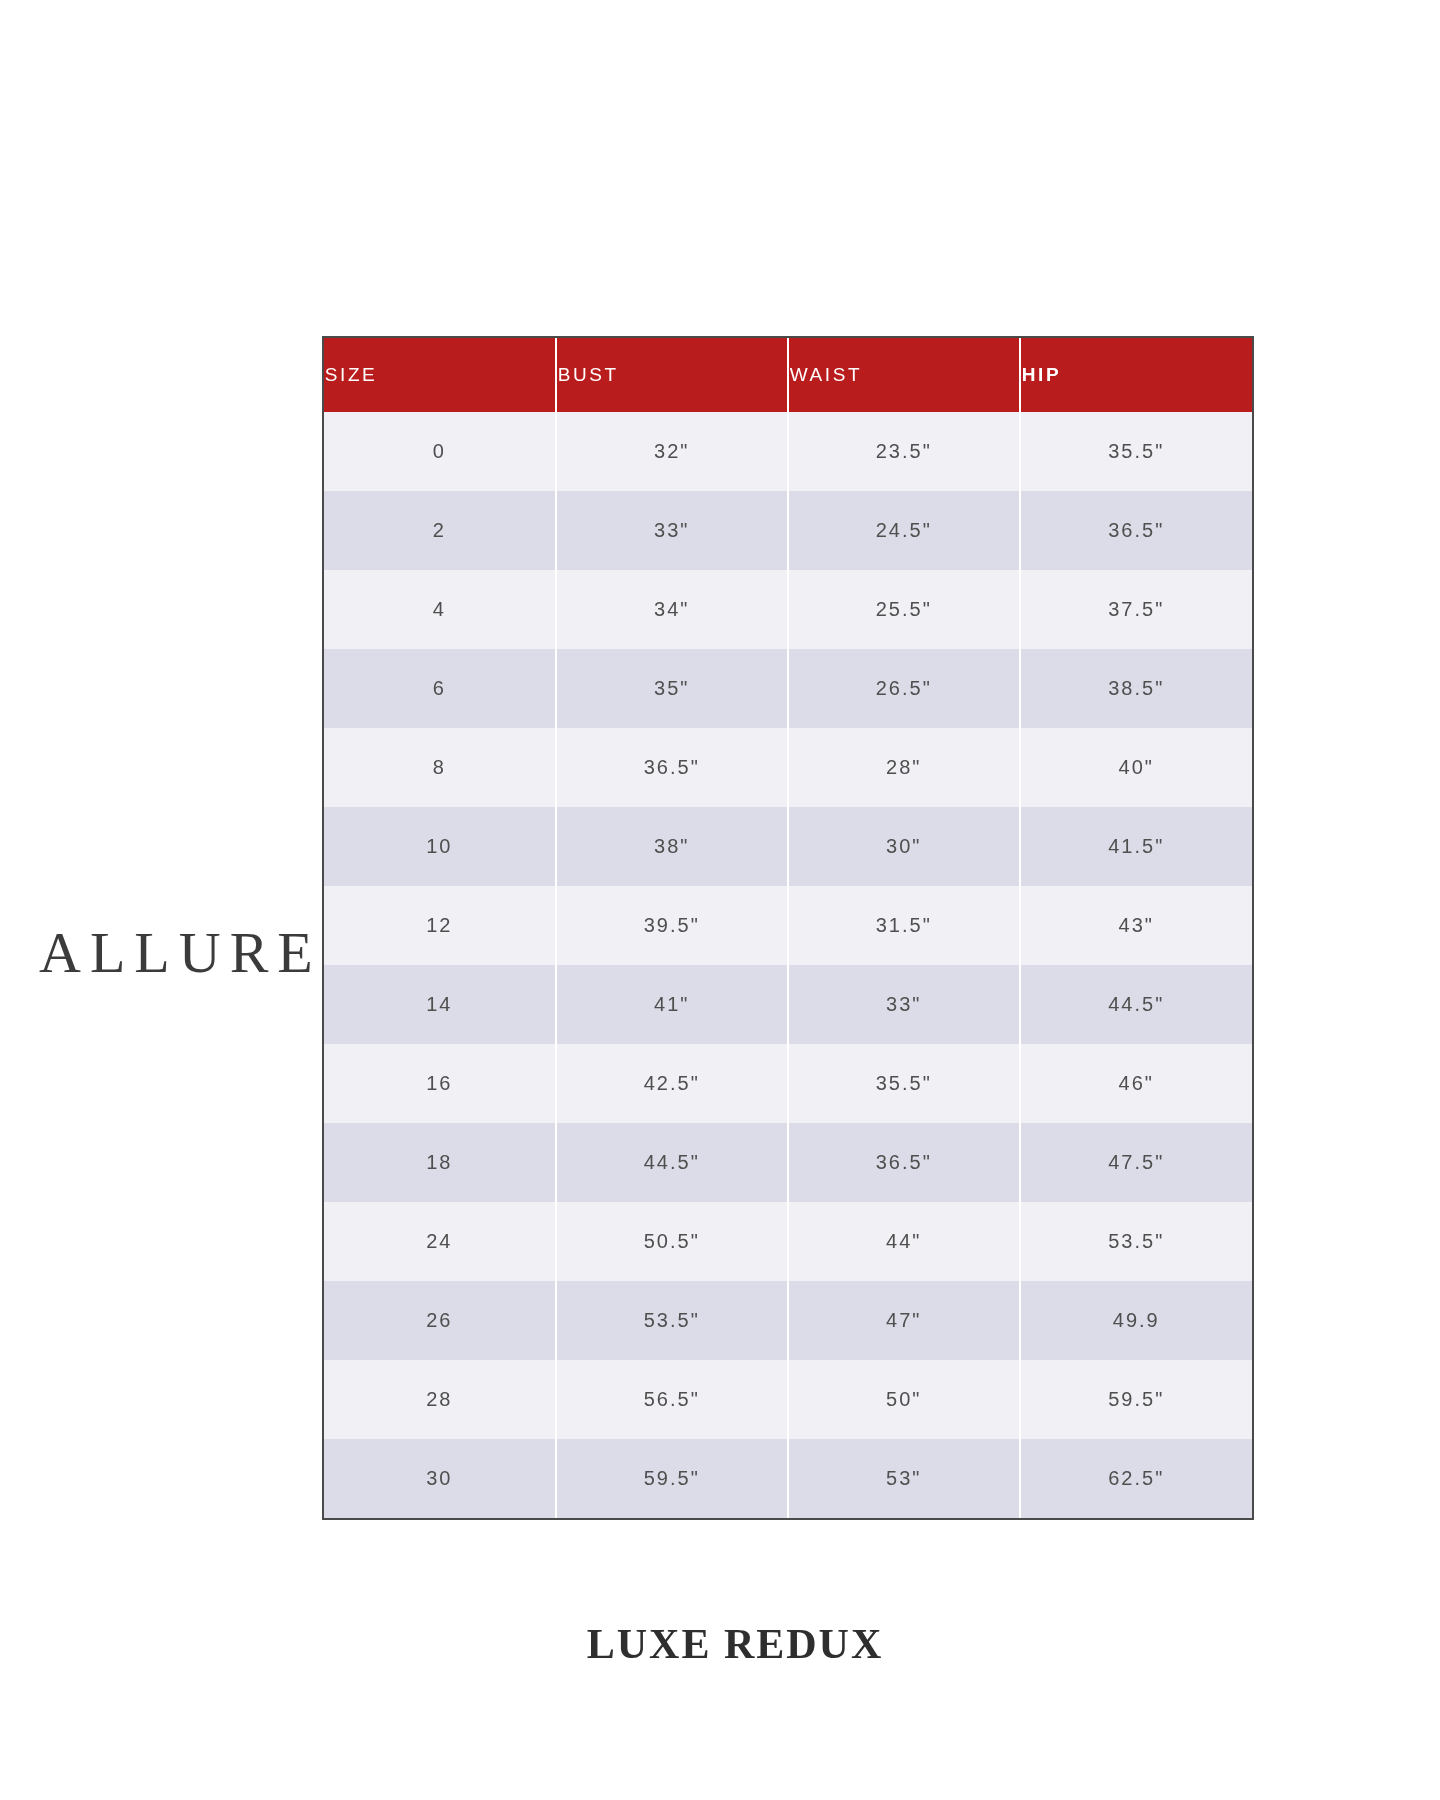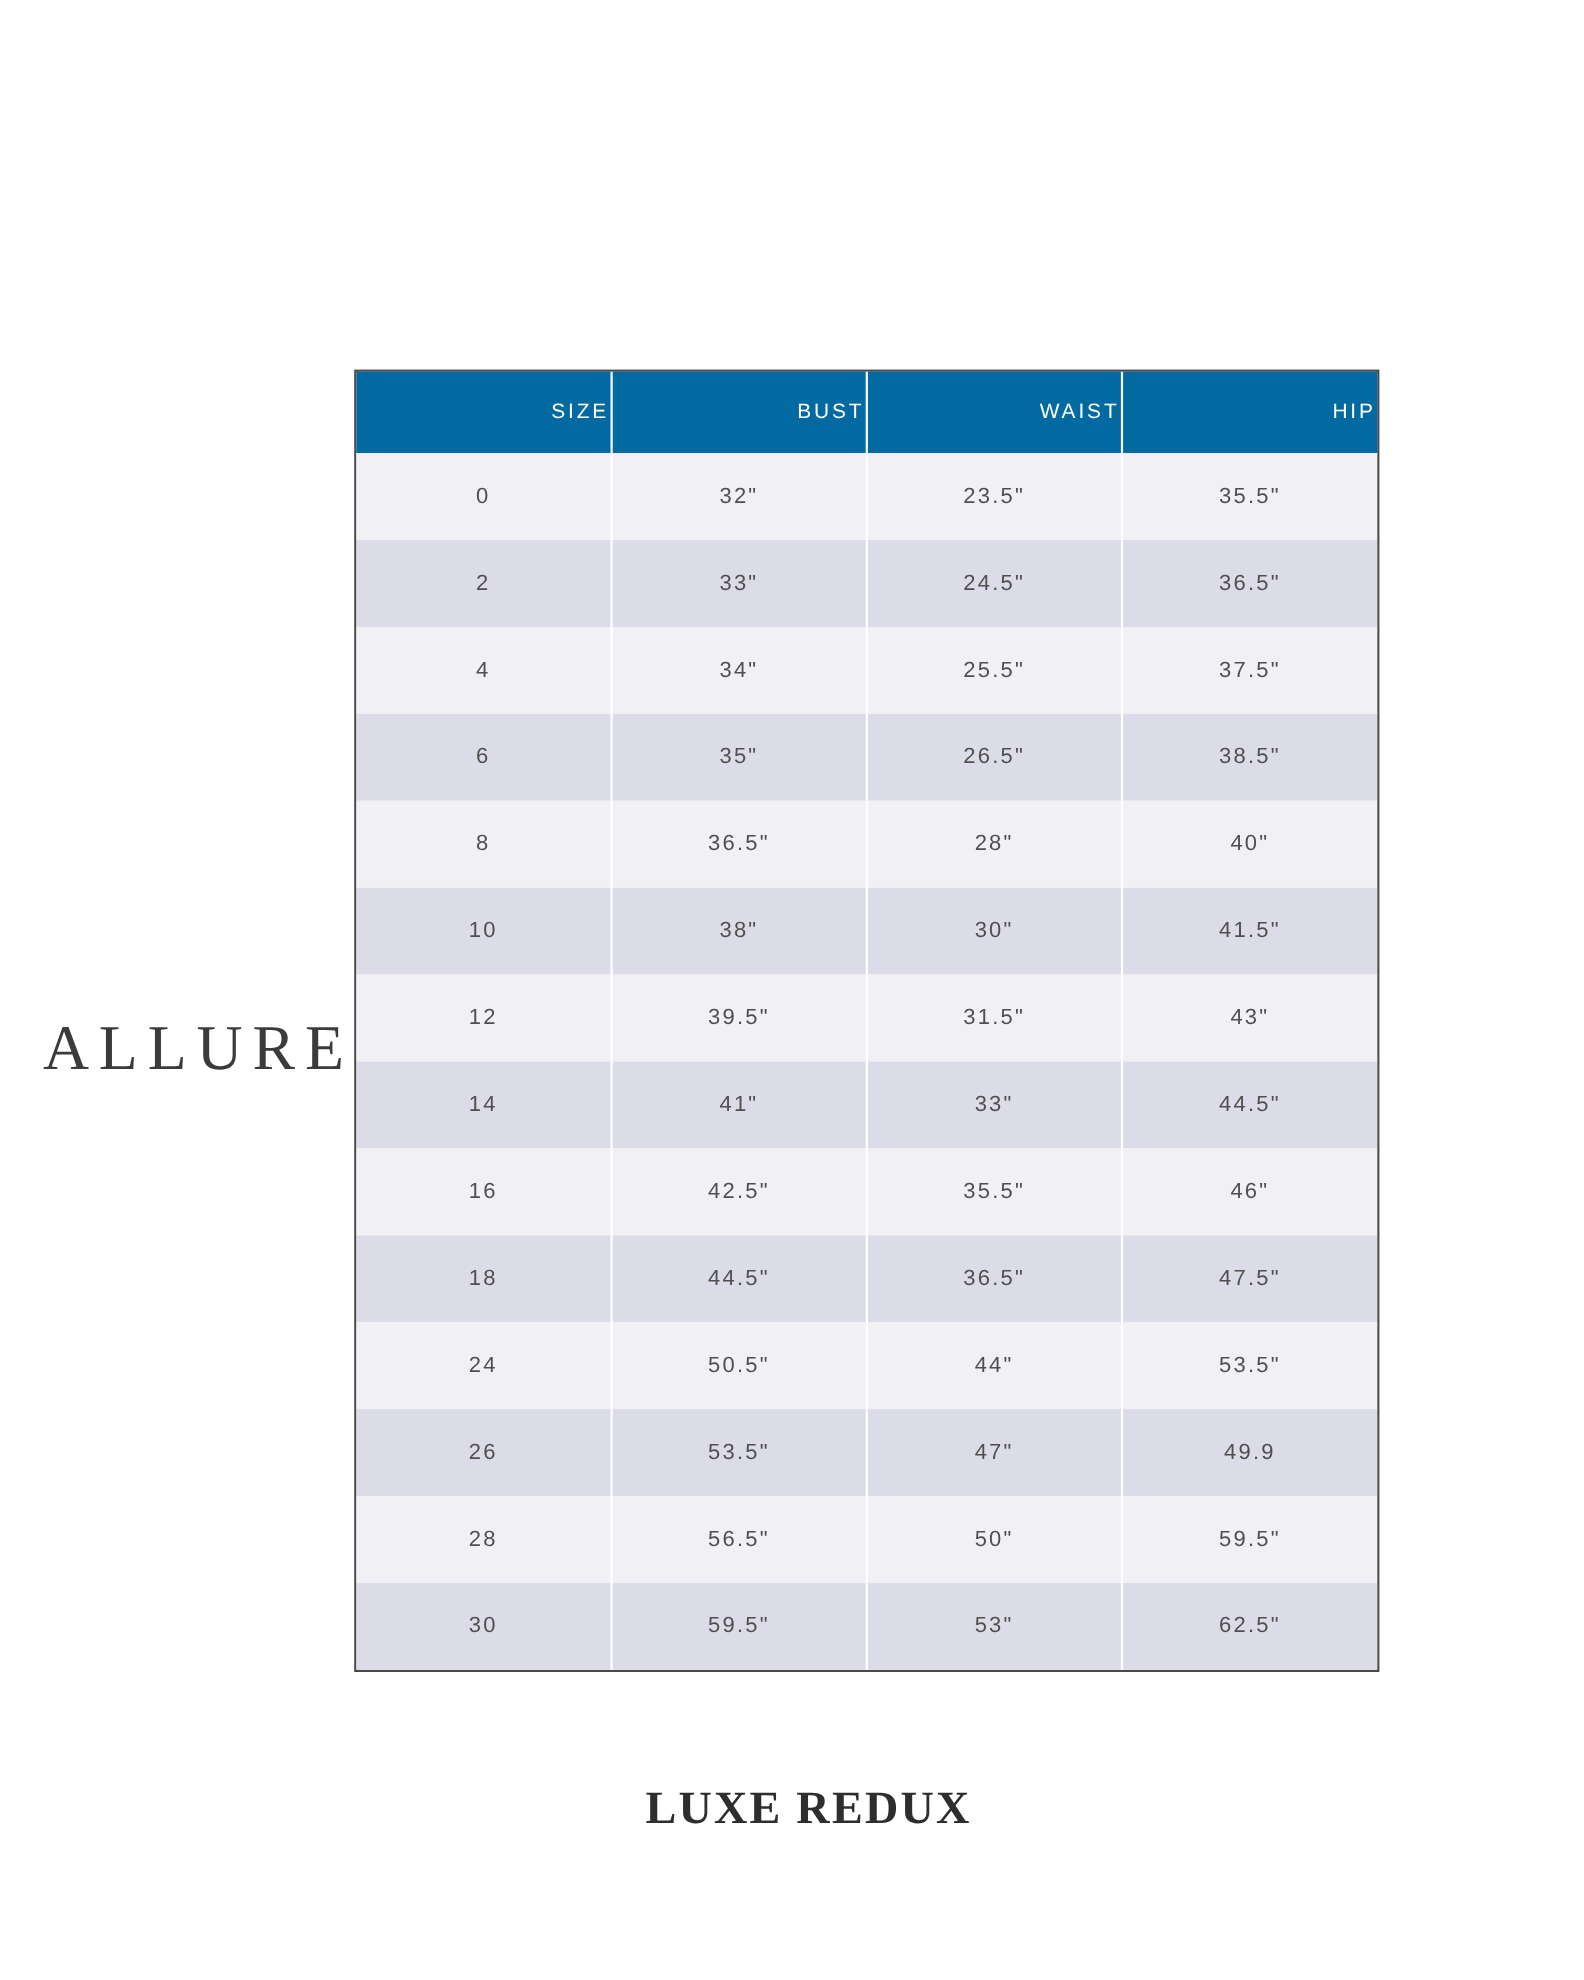--- a/index.html
+++ b/index.html
@@ -38,31 +38,32 @@
     width: 932px;
     border: 2px solid #4a4a4a;
     box-sizing: border-box;
   }
   table {
     border-collapse: collapse;
     width: 100%;
     table-layout: fixed;
   }
   thead th {
-    background: #0369a1;
+    background: #b91c1c;
     color: #ffffff;
     font-size: 19px;
     letter-spacing: 2.6px;
     font-weight: 400;
     height: 72px;
-    text-align: right;
+    text-align: left;
     border-right: 2px solid #ffffff;
   }
   thead th:last-child {
     border-right: none;
+    font-weight: bold;
   }
   tbody td {
     height: 77px;
     text-align: center;
     font-size: 20px;
     letter-spacing: 2px;
     color: #4f4f4f;
     font-weight: 400;
     border-right: 2px solid #ffffff;
   }

